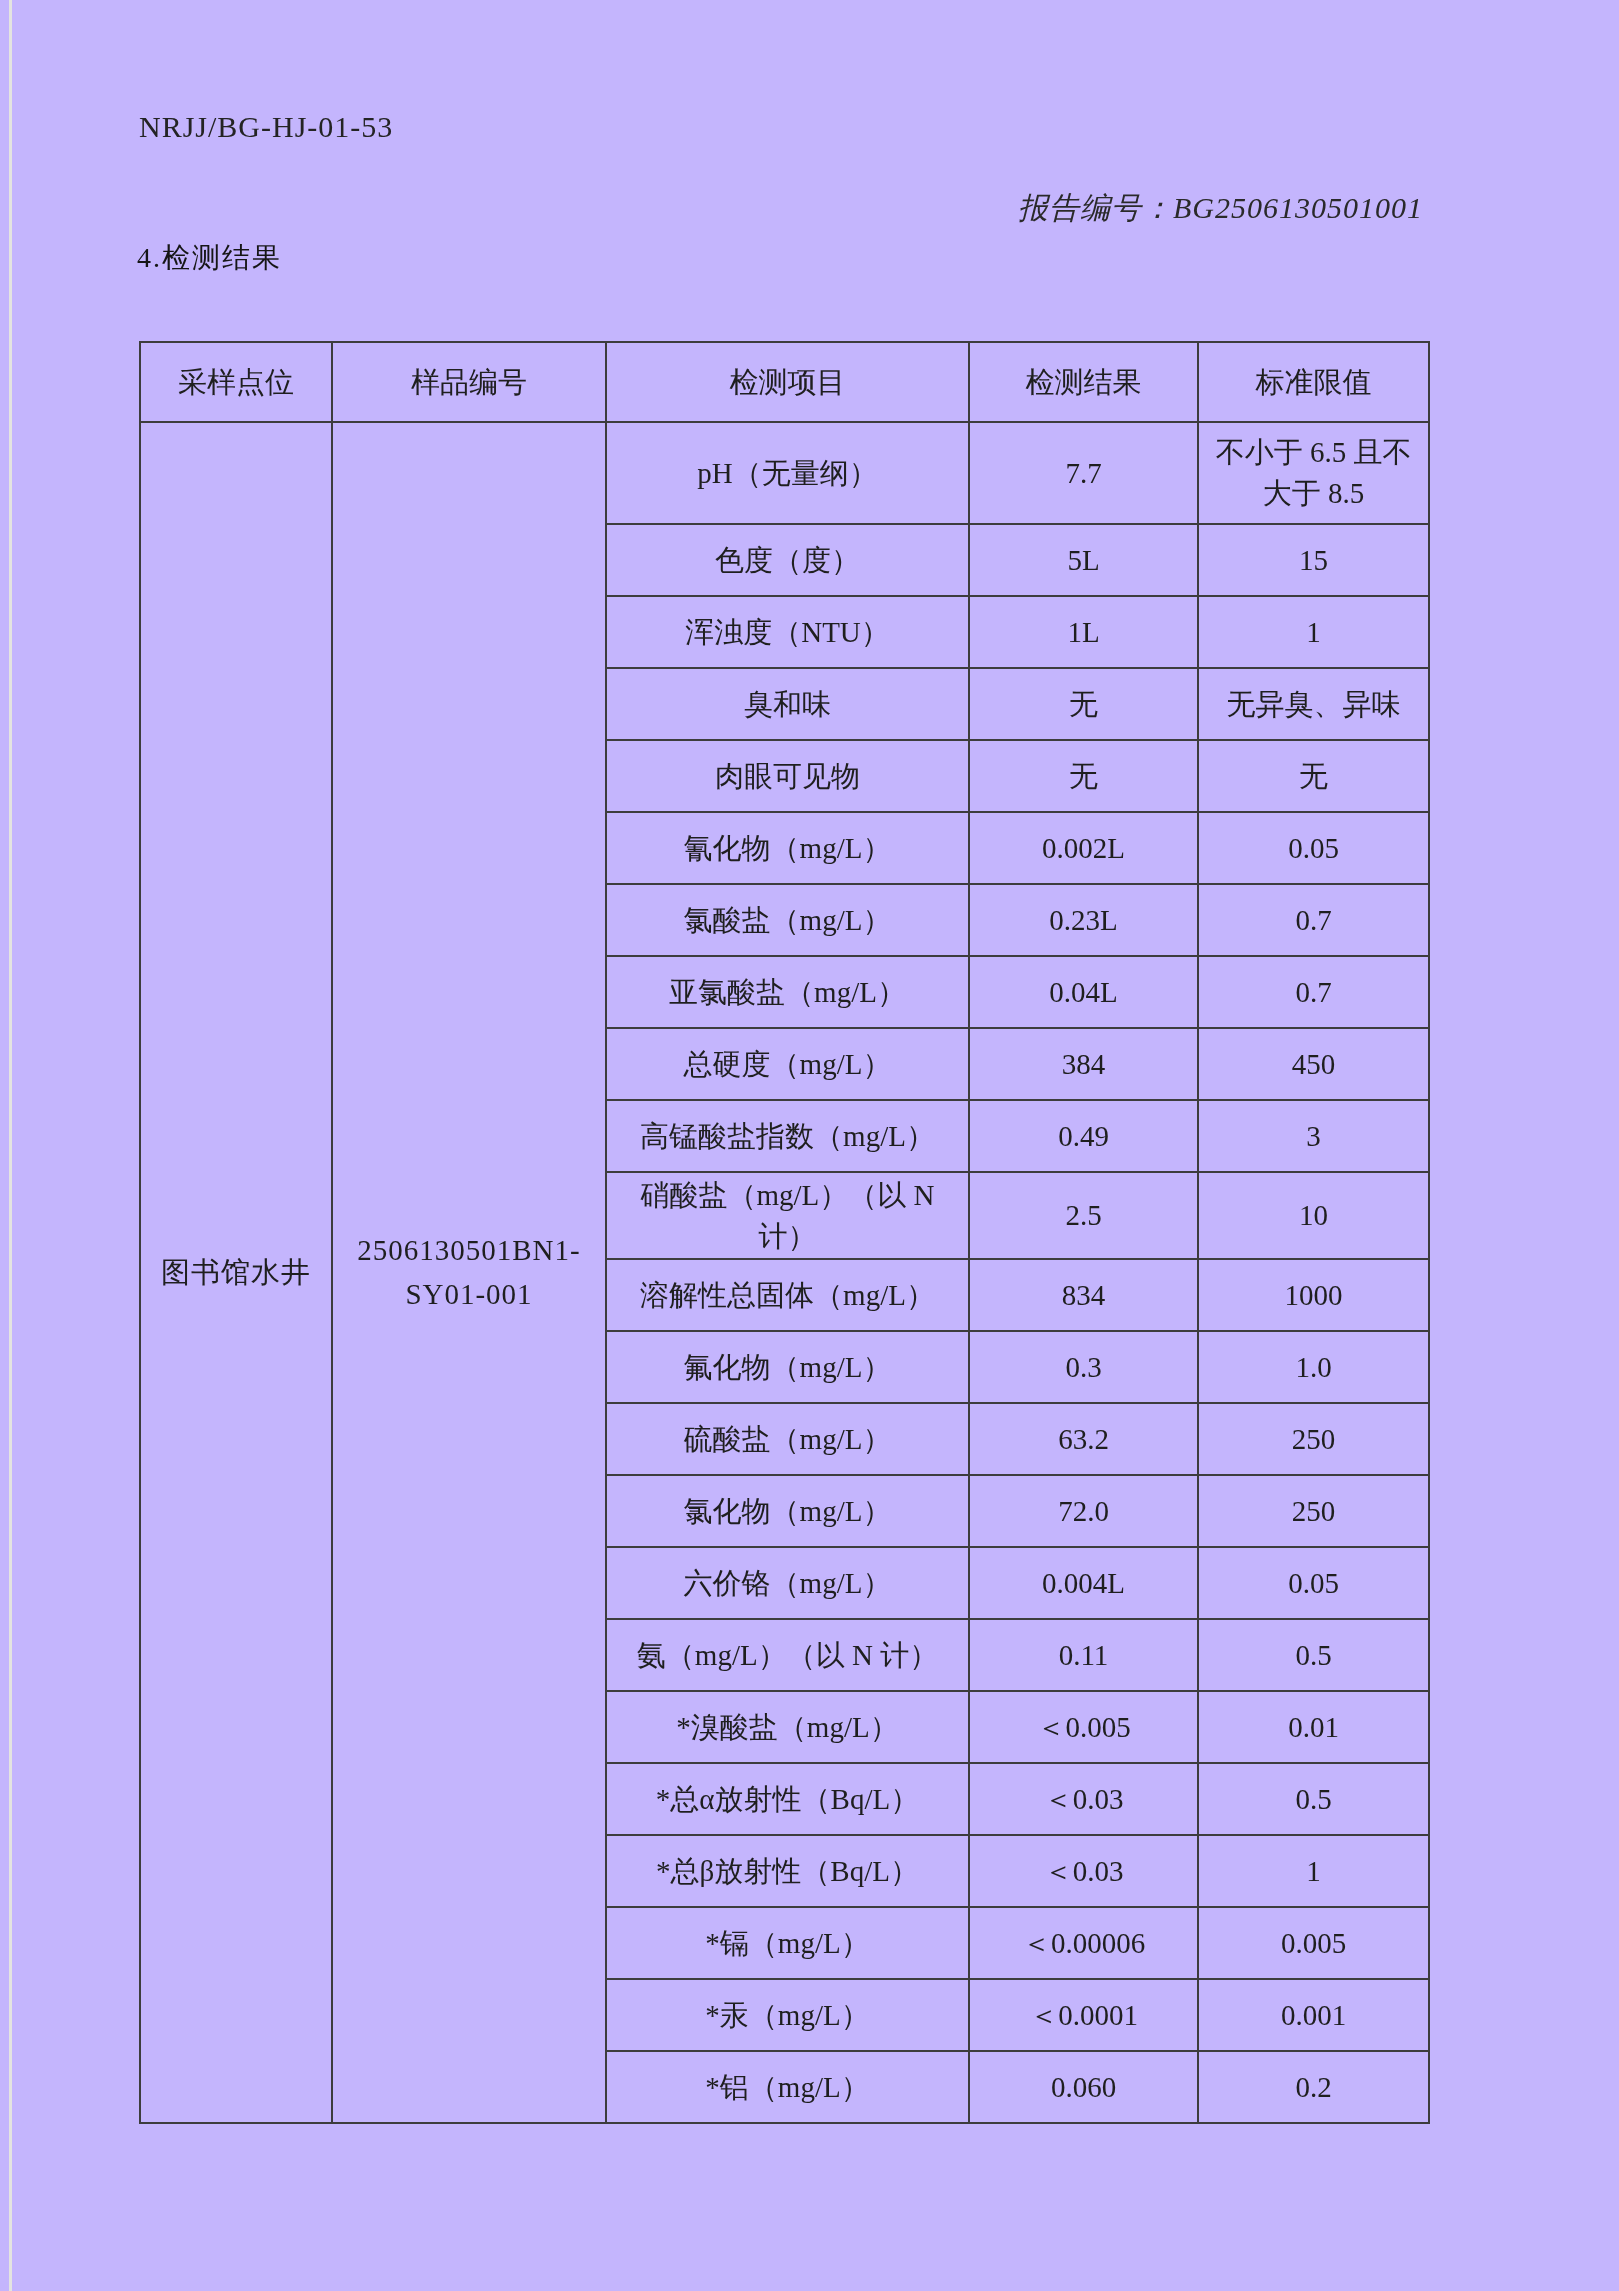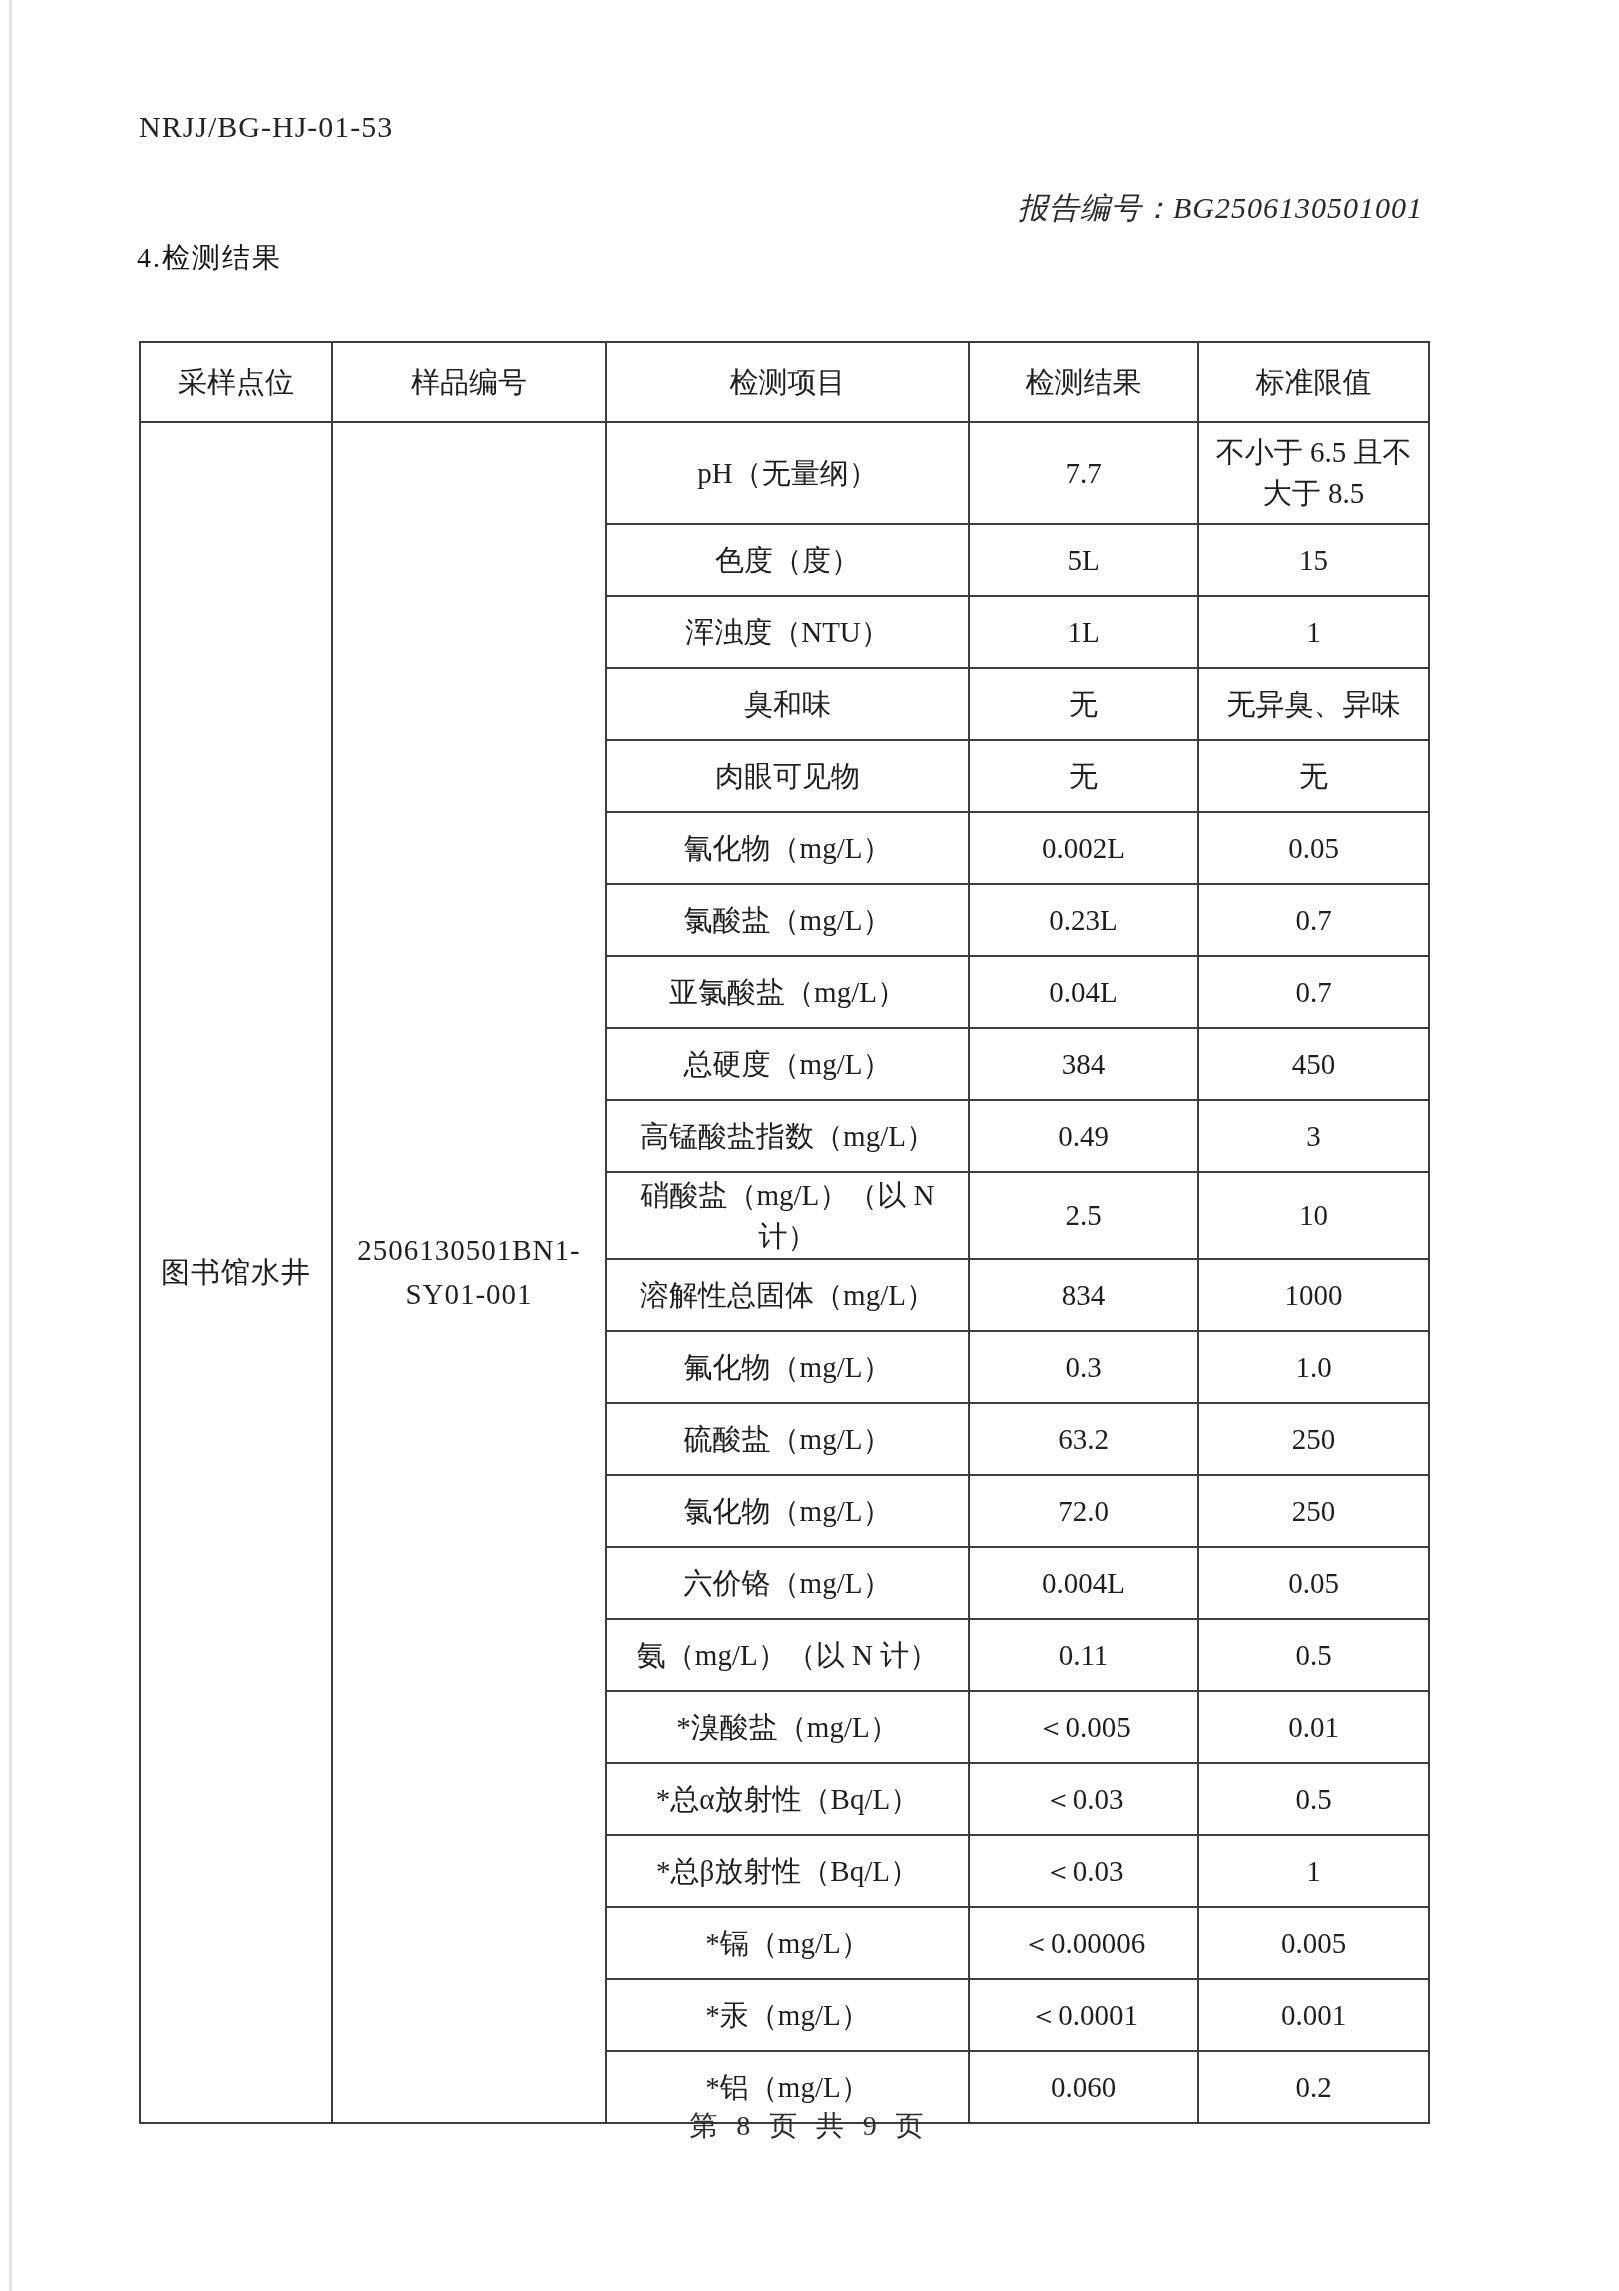--- a/index.html
+++ b/index.html
@@ -5,21 +5,21 @@
   html, body {
     margin: 0;
     padding: 0;
     background: #9a9a9a;
   }
   .page {
     position: relative;
     width: 1619px;
     height: 2292px;
     margin: 0 auto;
-    background: #ffffff;
+    background: #c4b5fd;
     font-family: "Liberation Serif", "DejaVu Serif", serif;
     color: #1e1e1e;
     overflow: hidden;
   }
   .scan-edge {
     position: absolute;
     left: 8.8px;
     top: 0;
     width: 2.9px;
     height: 100%;
@@ -251,16 +251,15 @@
           <td>0.001</td>
         </tr>
         <tr>
           <td>*铝（mg/L）</td>
           <td>0.060</td>
           <td>0.2</td>
         </tr>
       </tbody>
   </table>
 
-  <div class="page-footer">第 8 页 共 9 页</div>
 
 </div>
 
 
 </body></html>

